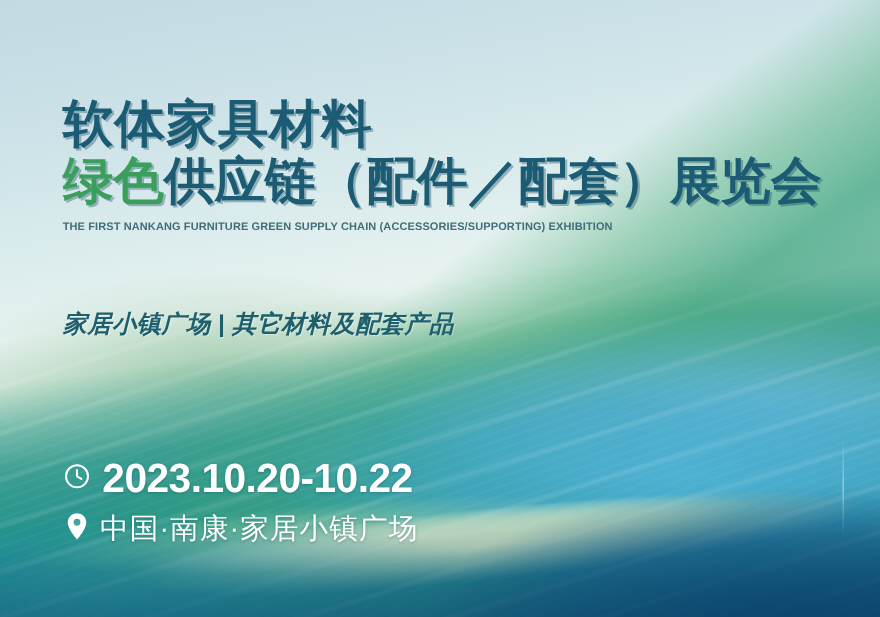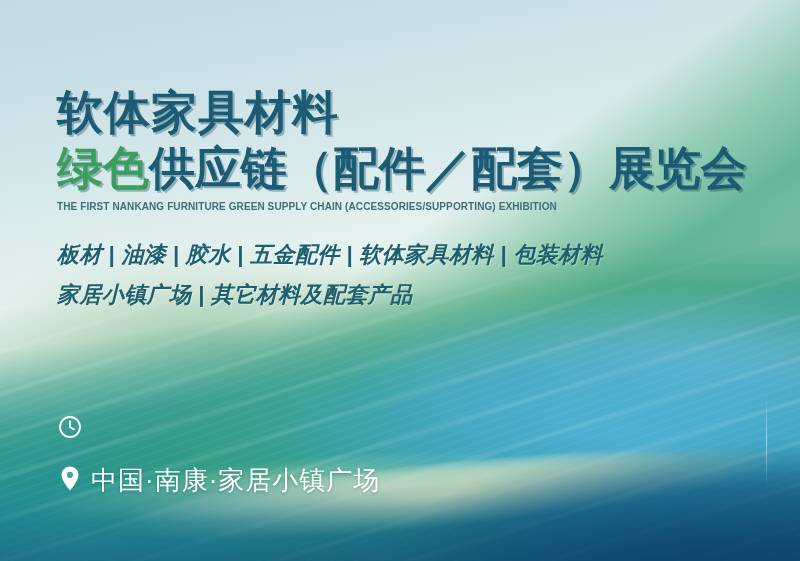--- a/index.html
+++ b/index.html
@@ -141,21 +141,21 @@
   }
   .headline {
     font-weight: bold;
     font-size: 46px;
     line-height: 56px;
     letter-spacing: 1px;
     color: #1b5c74;
     text-shadow: 2px 2px 0 rgba(18,70,92,.35);
     white-space: nowrap;
   }
-  #headline-line2 { letter-spacing: 0px; }
+  #headline-line2 { letter-spacing: 0px; font-family: Liberation Mono, monospace; }
   .hl-green { color: #3a9e5d; }
   #subtitle-en {
     position: absolute;
     left: 57px;
     top: 201px;
     font-size: 10px;
     font-weight: bold;
     letter-spacing: .1px;
     color: #3f6d79;
     white-space: nowrap;
@@ -236,30 +236,30 @@
 
   <div class="content">
 
     <div id="headline-block">
       <div class="headline" id="headline-line1">软体家具材料</div>
       <div class="headline" id="headline-line2"><span class="hl-green">绿色</span><span>供应链（配件／配套）展览会</span></div>
     </div>
 
     <div id="subtitle-en">THE FIRST NANKANG FURNITURE GREEN SUPPLY CHAIN (ACCESSORIES/SUPPORTING) EXHIBITION</div>
 
-    <div class="category-line" id="category-line-1">板材 | 油漆 | 胶水 | 五金配件 | 软体家具材料 | 包装材料</div>
     <div class="category-line" id="category-line-2">家居小镇广场 | 其它材料及配套产品</div>
 
     <div id="date-row">
       <span class="ico">
         <svg width="26" height="26" viewBox="0 0 26 26" aria-hidden="true">
           <circle cx="13" cy="13" r="10" fill="none" stroke="#ffffff" stroke-width="1.8"></circle>
           <path d="M13 7.2 V13 L17 15.4" fill="none" stroke="#ffffff" stroke-width="1.8" stroke-linecap="round" stroke-linejoin="round"></path>
         </svg>
       </span>
+      <span id="date-text">2023.10.20-10.22</span>
     </div>
 
     <div id="venue-row">
       <span class="ico">
         <svg width="22" height="27" viewBox="0 0 22 27" aria-hidden="true">
           <path d="M11 1.5C6.3 1.5 2.6 5.2 2.6 9.9c0 6.2 8.4 15.4 8.4 15.4s8.4-9.2 8.4-15.4C19.4 5.2 15.7 1.5 11 1.5z" fill="#ffffff"></path>
           <circle cx="11" cy="9.8" r="3.1" fill="#3fa79d"></circle>
         </svg>
       </span>
       <span id="venue-text">中国·南康·家居小镇广场</span>

